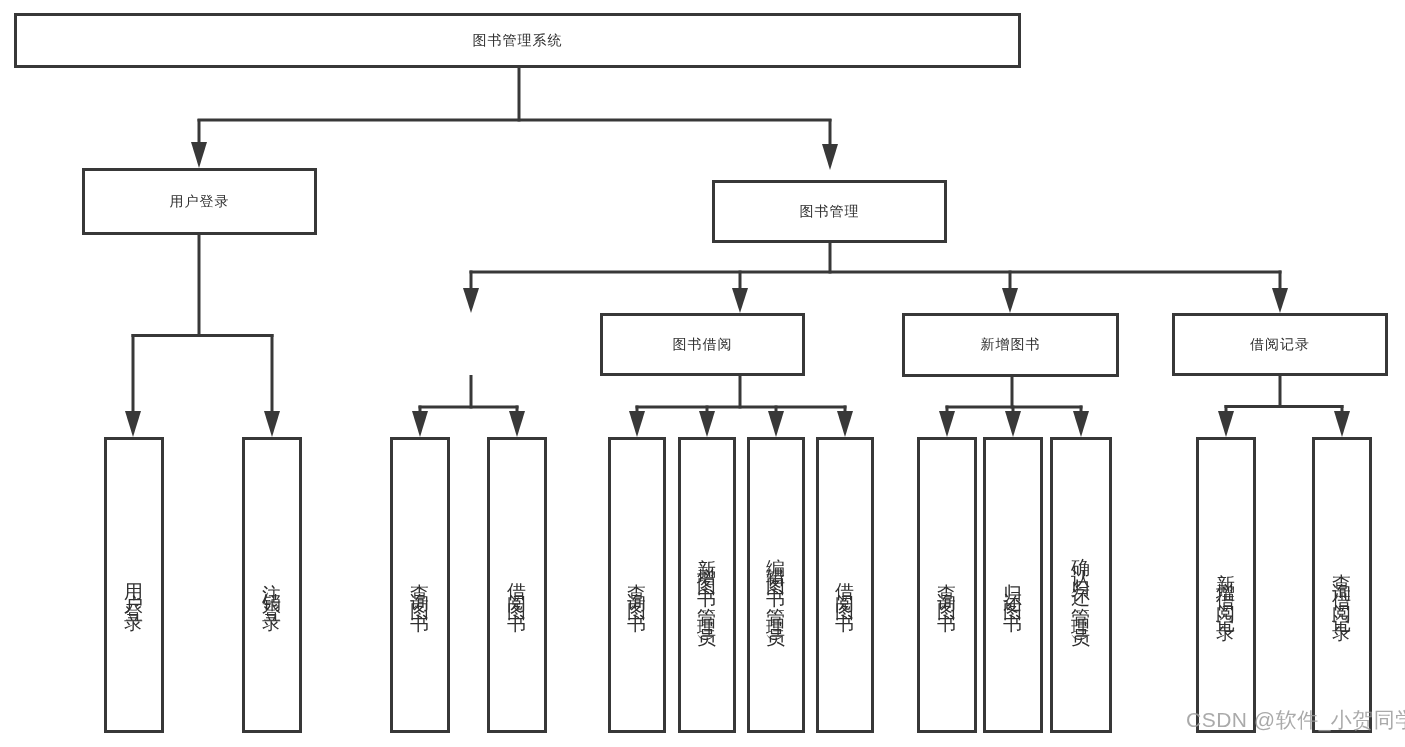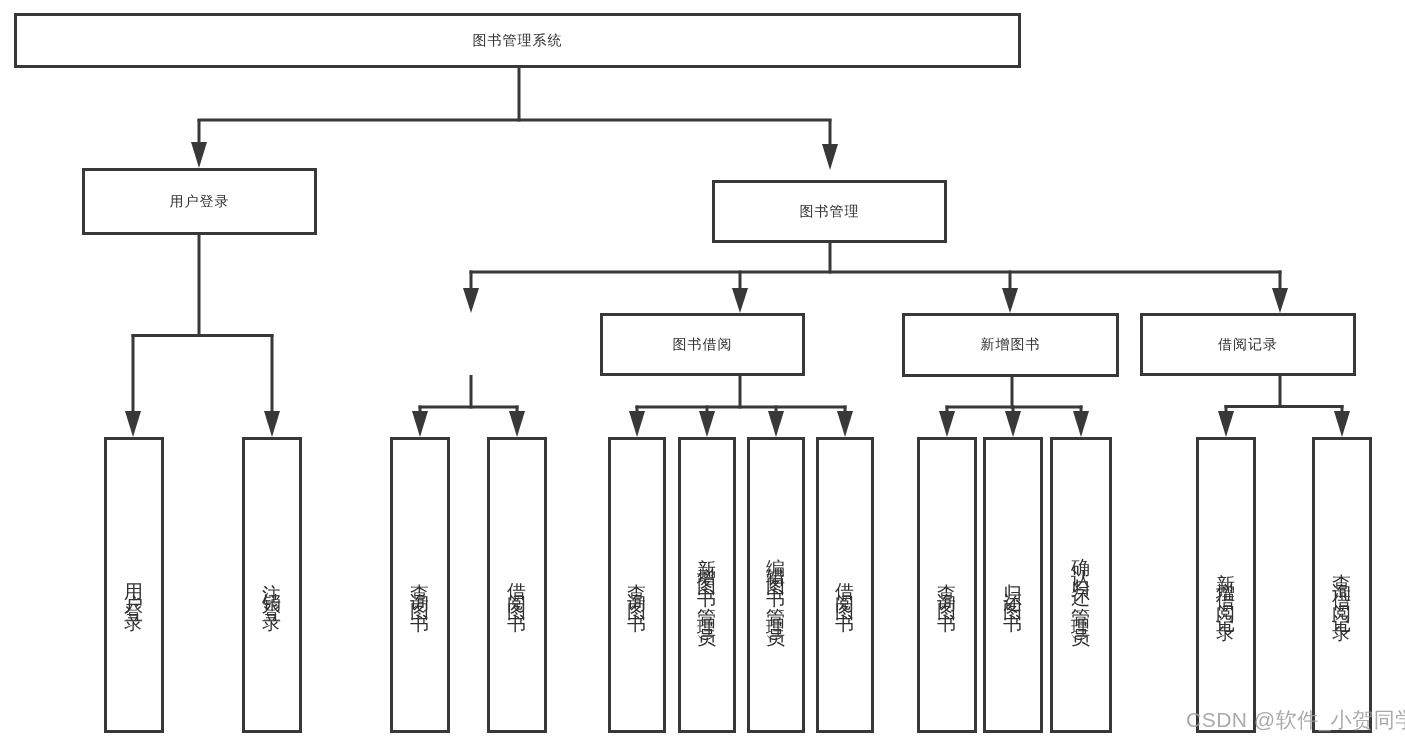--- a/index.html
+++ b/index.html
@@ -116,21 +116,21 @@
     <polygon points="1334,411 1350,411 1342,437"></polygon>
   </svg>
 
   <div class="nbox" style="left:14px;top:13px;width:1007px;height:55px;">图书管理系统</div>
 
   <div class="nbox" style="left:82px;top:168px;width:235px;height:67px;">用户登录</div>
   <div class="nbox" style="left:712px;top:170px;width:235px;height:63px;margin-top:10px;">图书管理</div>
 
   <div class="nbox" style="left:600px;top:313px;width:205px;height:63px;">图书借阅</div>
   <div class="nbox" style="left:902px;top:313px;width:217px;height:64px;">新增图书</div>
-  <div class="nbox" style="left:1140px;top:313px;width:216px;height:63px;">借阅记录</div>
+  <div class="nbox" style="left:1172px;top:313px;width:216px;height:63px;">借阅记录</div>
 
   <div class="nbox vbox" style="left:104px;top:437px;width:60px;height:296px;">用户登录</div>
   <div class="nbox vbox" style="left:242px;top:437px;width:60px;height:296px;">注销登录</div>
 
   <div class="nbox vbox" style="left:390px;top:437px;width:60px;height:296px;">查询图书</div>
   <div class="nbox vbox" style="left:487px;top:437px;width:60px;height:296px;">借阅图书</div>
 
   <div class="nbox vbox" style="left:608px;top:437px;width:58px;height:296px;">查询图书</div>
   <div class="nbox vbox" style="left:678px;top:437px;width:58px;height:296px;">新增图书（管理员）</div>
   <div class="nbox vbox" style="left:747px;top:437px;width:58px;height:296px;">编辑图书（管理员）</div>

